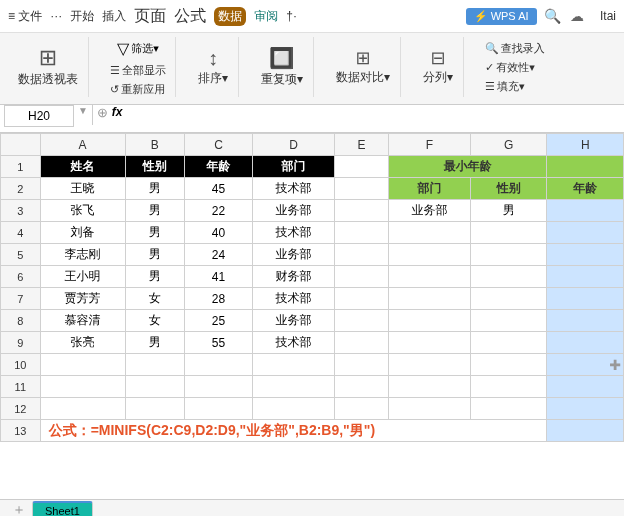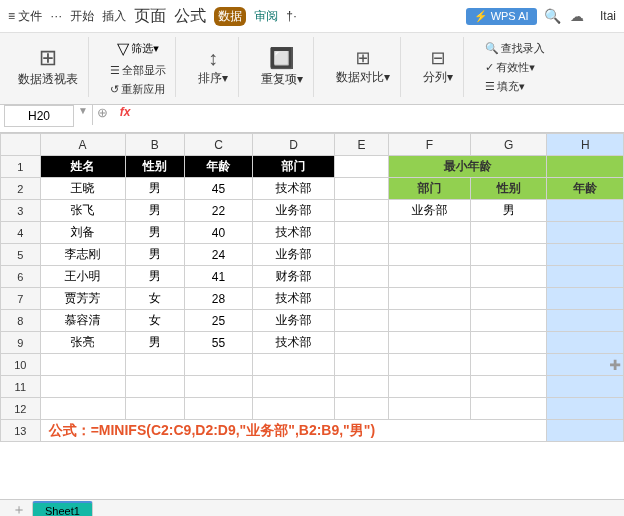--- a/index.html
+++ b/index.html
@@ -243,21 +243,21 @@
   </div>
 </div>
 
 <div class="formula-bar">
   <div class="cell-ref-box">
     <span>H20</span>
   </div>
   <span style="font-size:10px;color:#999;cursor:pointer;">▼</span>
   <div class="formula-divider"></div>
   <span style="font-size:13px;color:#999;">⊕</span>
-  <span style="font-size:12px;color:#ef4444;cursor:pointer;font-style:italic;font-weight:bold;margin-left:8px;">fx</span>
+  <span style="font-size:12px;color:#000000;cursor:pointer;font-style:italic;font-weight:bold;">fx</span>
   <input class="formula-input" type="text" value="" style="border: none; outline: none; font-size: 12px; flex: 1 1 0%;">
 </div>
 
 <div class="scroll-area">
   <table class="sheet-table" style="width:100%;">
 
     <colgroup>
       <col style="width:28px;">
       <col style="width:60px;">
       <col style="width:42px;">

